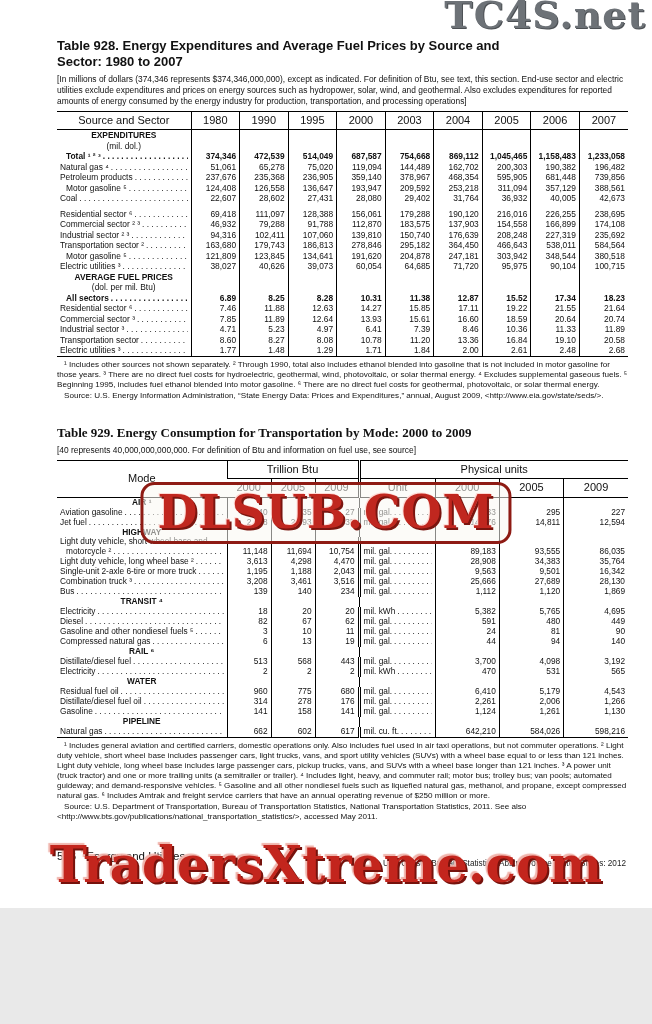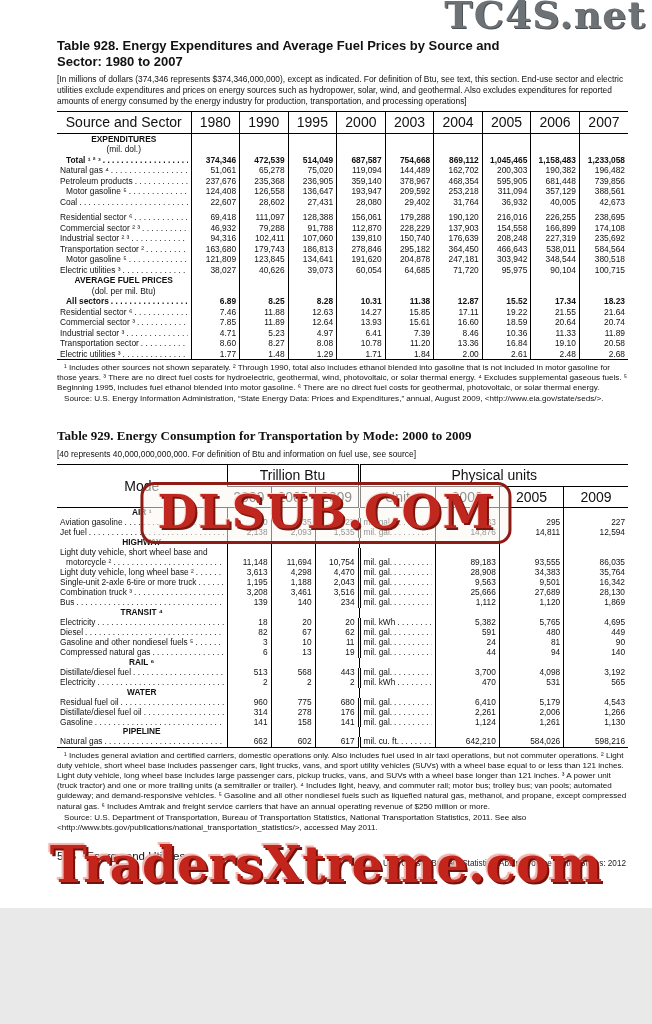--- a/index.html
+++ b/index.html
@@ -6,21 +6,21 @@
   .page{position:relative;width:652px;height:908px;background:#ffffff;overflow:hidden;
         font-family:"Liberation Sans",sans-serif;color:#111;margin:0 auto;}
   .content{position:absolute;left:57px;top:38px;width:571px;}
 
   .t-title{font-size:13px;font-weight:bold;line-height:1.2;margin:0 0 5px 0;}
   .t-title.second{margin-top:24px;font-family:Liberation Serif, serif;}
   .headnote{font-size:8.4px;line-height:1.3;margin:0 0 4px 0;}
 
   table.dtable{border-collapse:collapse;width:100%;table-layout:fixed;
                border-top:1px solid #000;border-bottom:1px solid #000;margin-bottom:3px;}
-  .dtable th{font-weight:normal;font-size:14px;text-align:center;padding:2px 2px;
+  .dtable th{font-weight:normal;font-size:11px;text-align:center;padding:2px 2px;
              border-bottom:1px solid #000;border-left:1px solid #000;line-height:1.2;}
   .dtable th:first-child{border-left:none;}
   .dtable td{font-size:8.4px;line-height:1.25;padding:0 3px;border-left:1px solid #000;
              vertical-align:bottom;}
   .dtable td:first-child{border-left:none;}
   .t929 td{font-size:8.3px;line-height:1.2;}
   .t929 .unit-col{border-left:3px double #000 !important;}
 
   .num{text-align:right;padding-right:4px;}
   .b{font-weight:bold;}
@@ -230,21 +230,21 @@
             <td class="stub">
               <div class="stubwrap">
                 <span class="lbl">Commercial sector ² ³</span>
                 <span class="leader"></span>
               </div>
             </td>
             <td class="num">46,932</td>
             <td class="num">79,288</td>
             <td class="num">91,788</td>
             <td class="num">112,870</td>
-            <td class="num">228,229</td>
+            <td class="num">183,575</td>
             <td class="num">137,903</td>
             <td class="num">154,558</td>
             <td class="num">166,899</td>
             <td class="num">174,108</td>
           </tr>
           <tr class="datarow">
             <td class="stub">
               <div class="stubwrap">
                 <span class="lbl">Industrial sector ² ³</span>
                 <span class="leader"></span>

